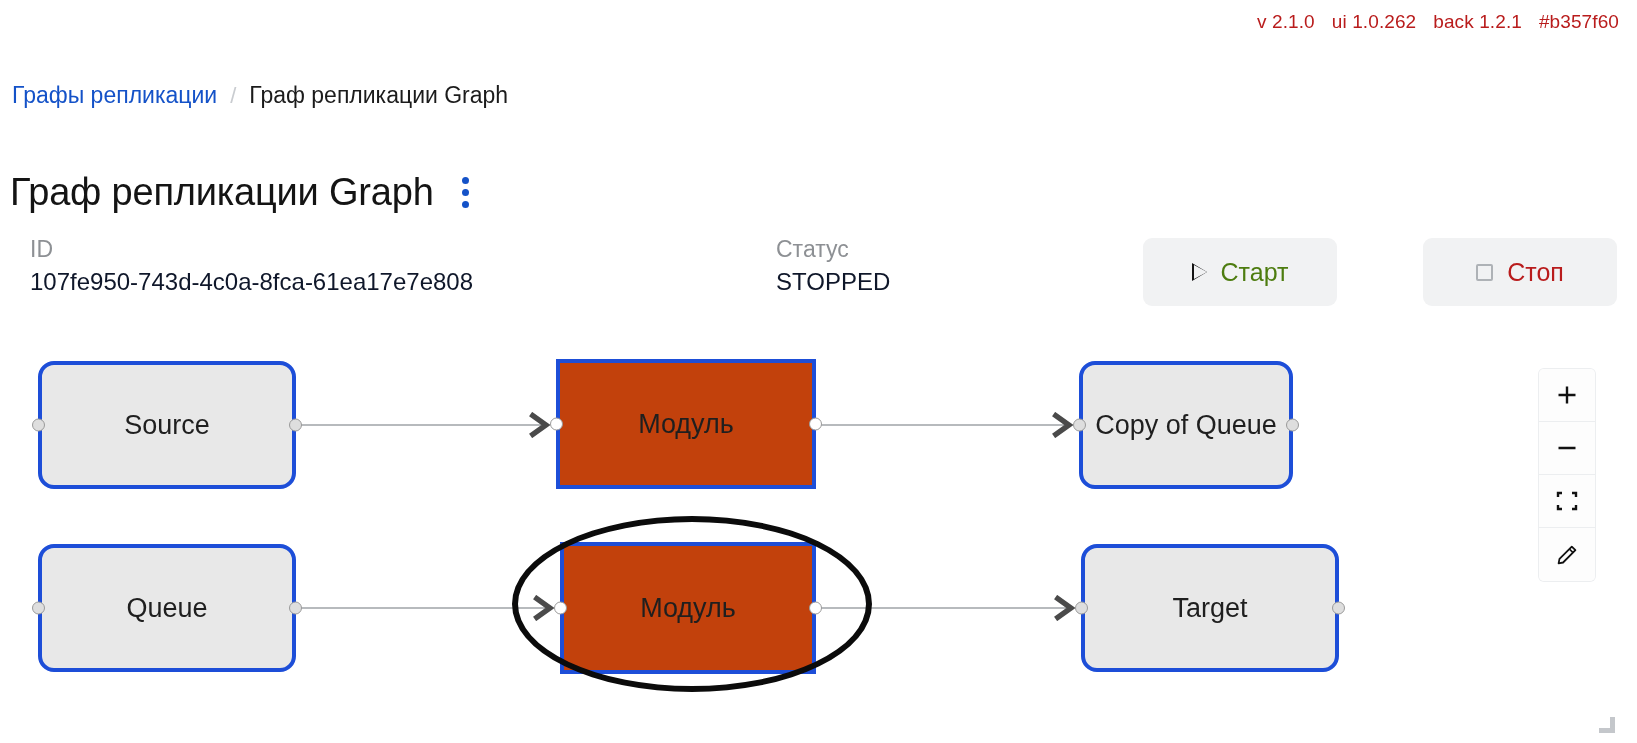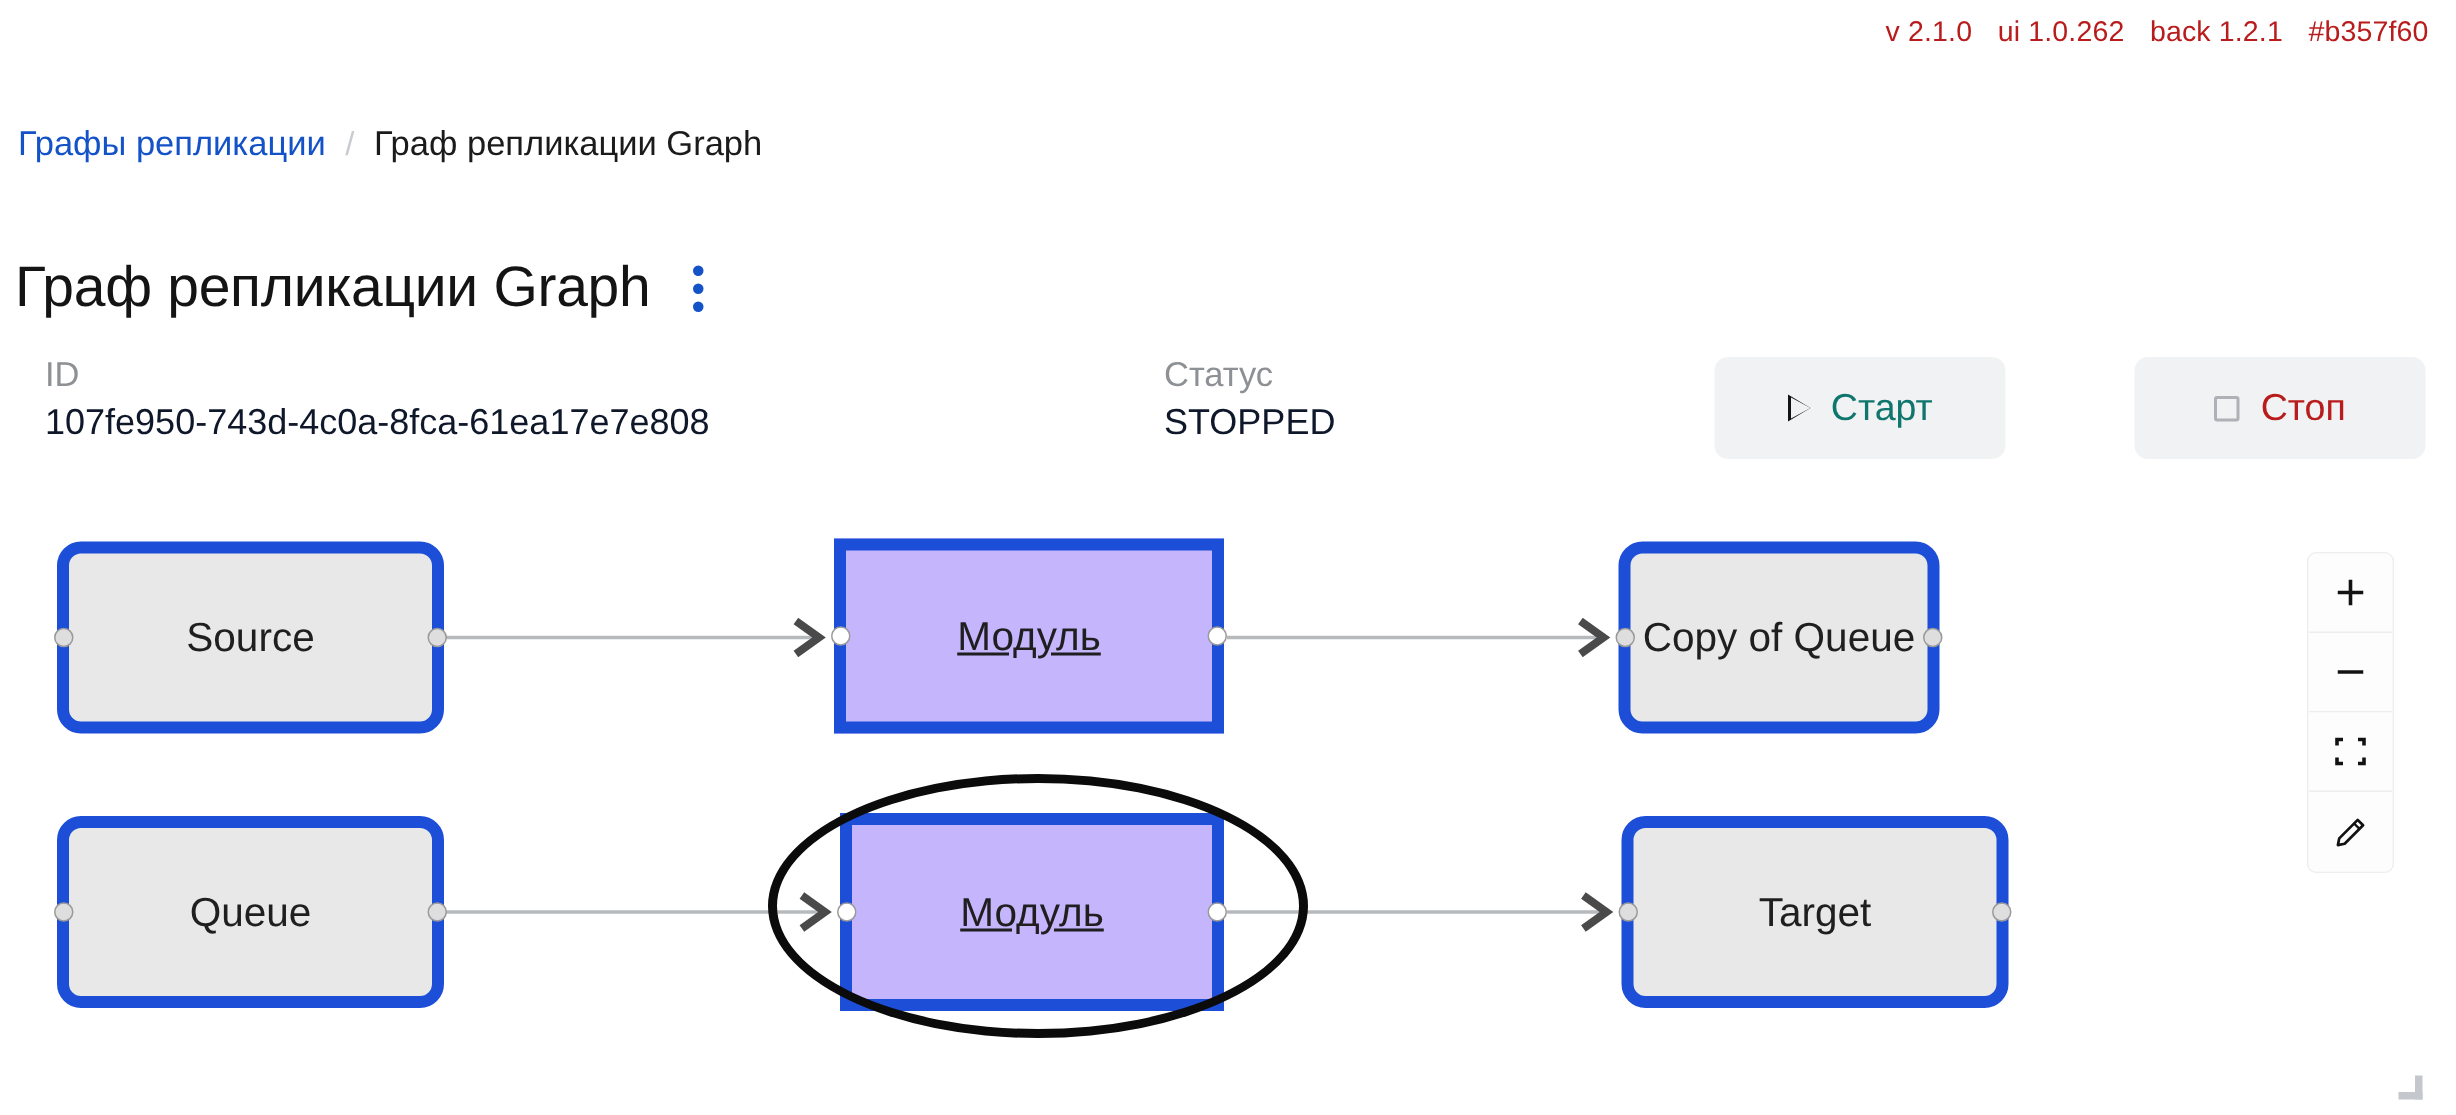--- a/index.html
+++ b/index.html
@@ -119,21 +119,21 @@
     justify-content: center;
     gap: 14px;
     min-width: 194px;
     height: 68px;
     padding: 0 26px;
     border: none;
     border-radius: 9px;
     background: #f1f2f3;
     font-family: "Liberation Sans", sans-serif;
     font-size: 25px;
-    color: #0f766e;
+    color: #4d7c0f;
     cursor: pointer;
   }
   .btn.is-disabled {
     color: #b91c1c;
     cursor: default;
     margin-left: 48px;
   }
   .btn .glyph { display: flex; align-items: center; }
   .icon-play {
     width: 0; height: 0;
@@ -168,31 +168,30 @@
     overflow: hidden;
   }
   .graph-svg { position: absolute; inset: 0; }
 
   .node {
     position: absolute;
     display: flex;
     align-items: center;
     justify-content: center;
     background: #e8e8e8;
-    border: 8px solid #1d4ed8;
+    border: 4px solid #1d4ed8;
     font-size: 27px;
     color: #1f1f1f;
     cursor: pointer;
     white-space: nowrap;
   }
   .node.endpoint { border-radius: 16px; }
   .node.module {
-    background: #c4b5fd;
+    background: #c2410c;
     border-radius: 0;
-    text-decoration: underline;
   }
   .handle {
     position: absolute;
     width: 13px;
     height: 13px;
     border-radius: 50%;
     background: #ffffff;
     border: 1.5px solid #9a9a9a;
     top: 50%;
     cursor: crosshair;

